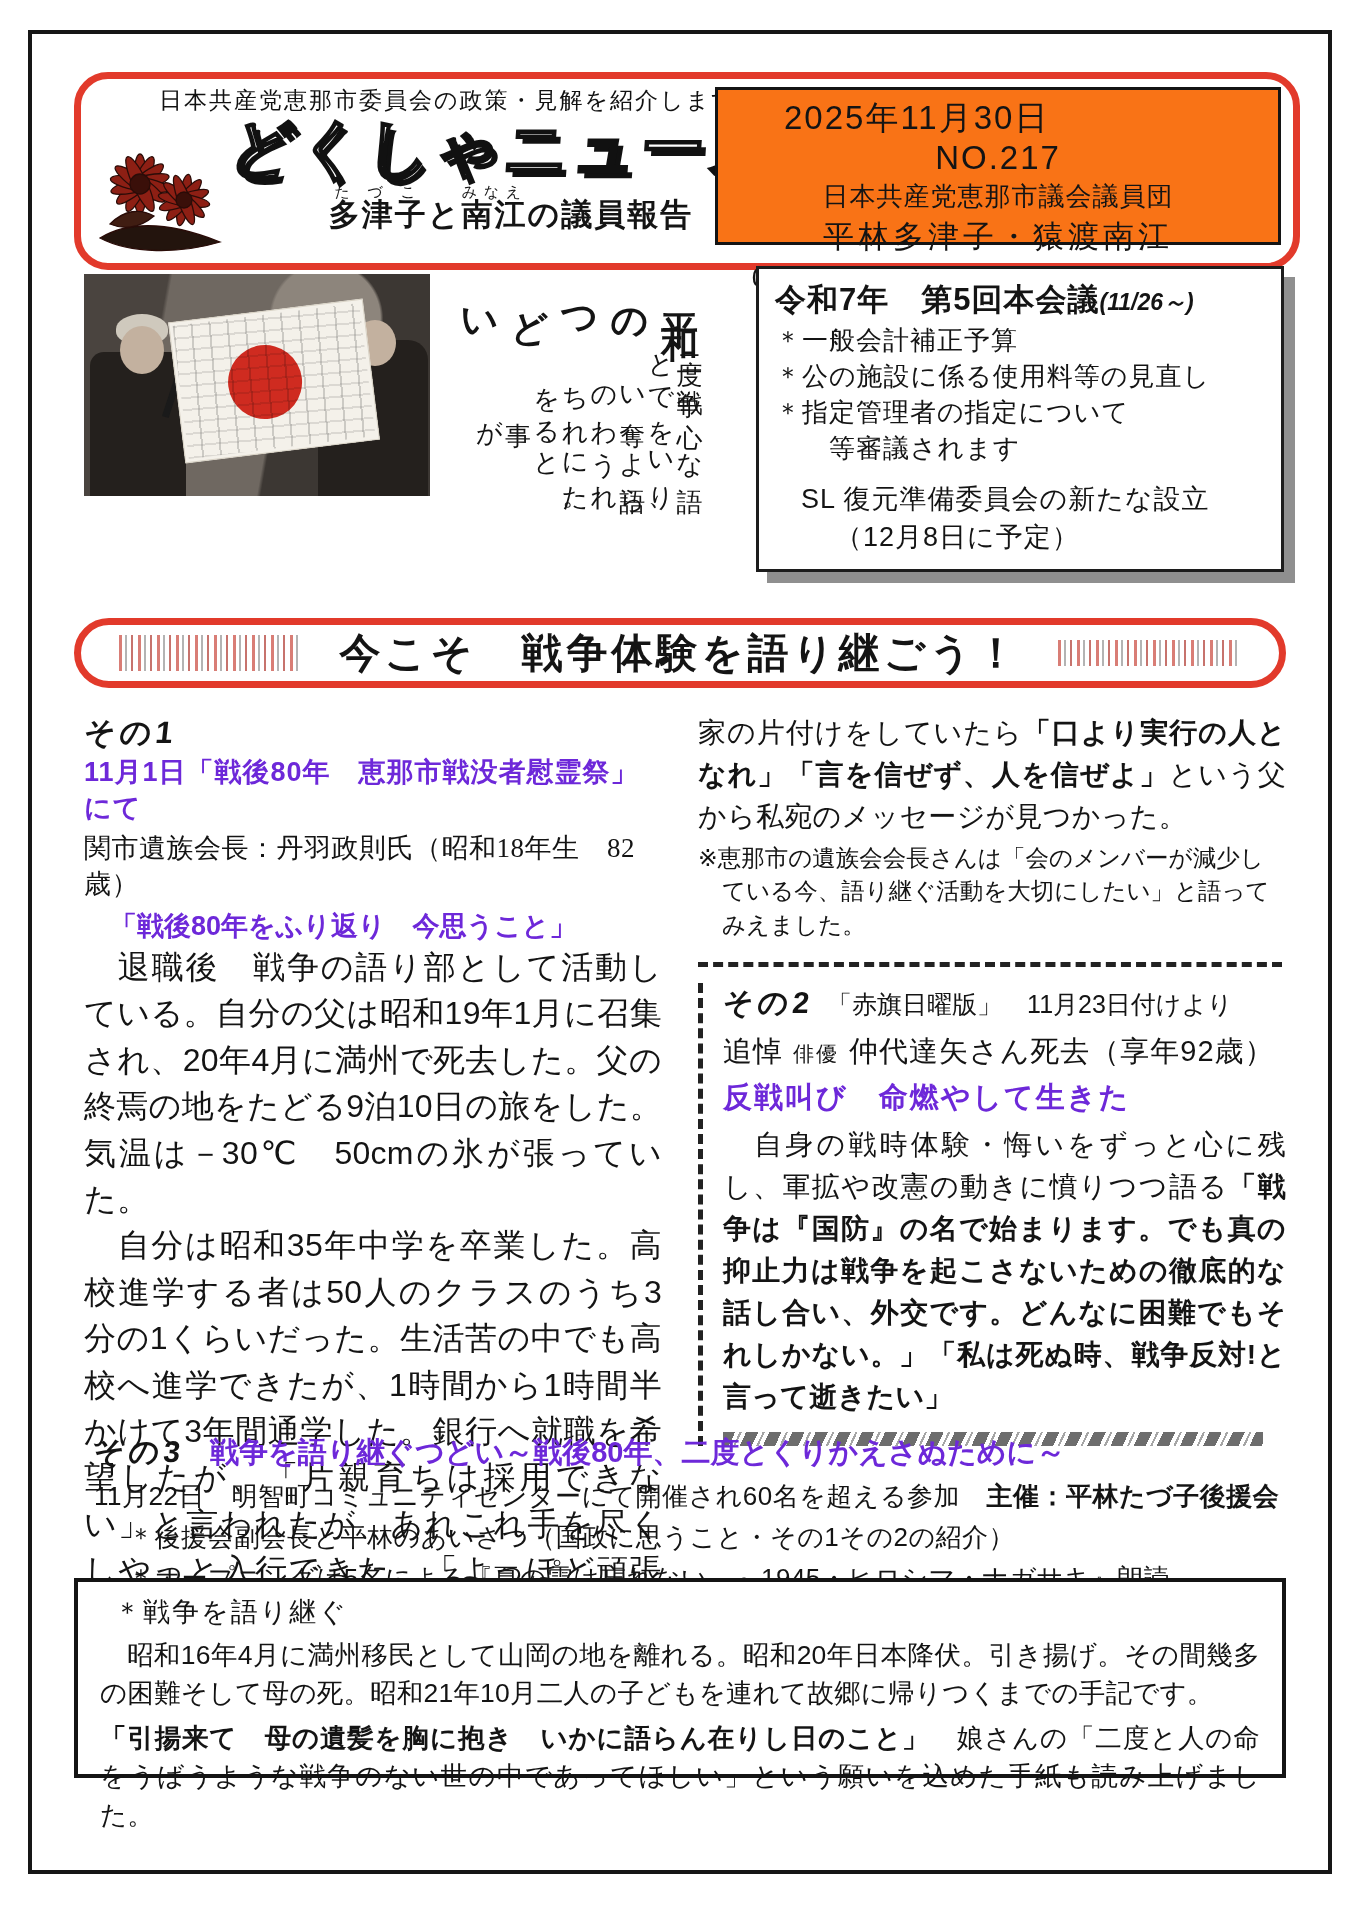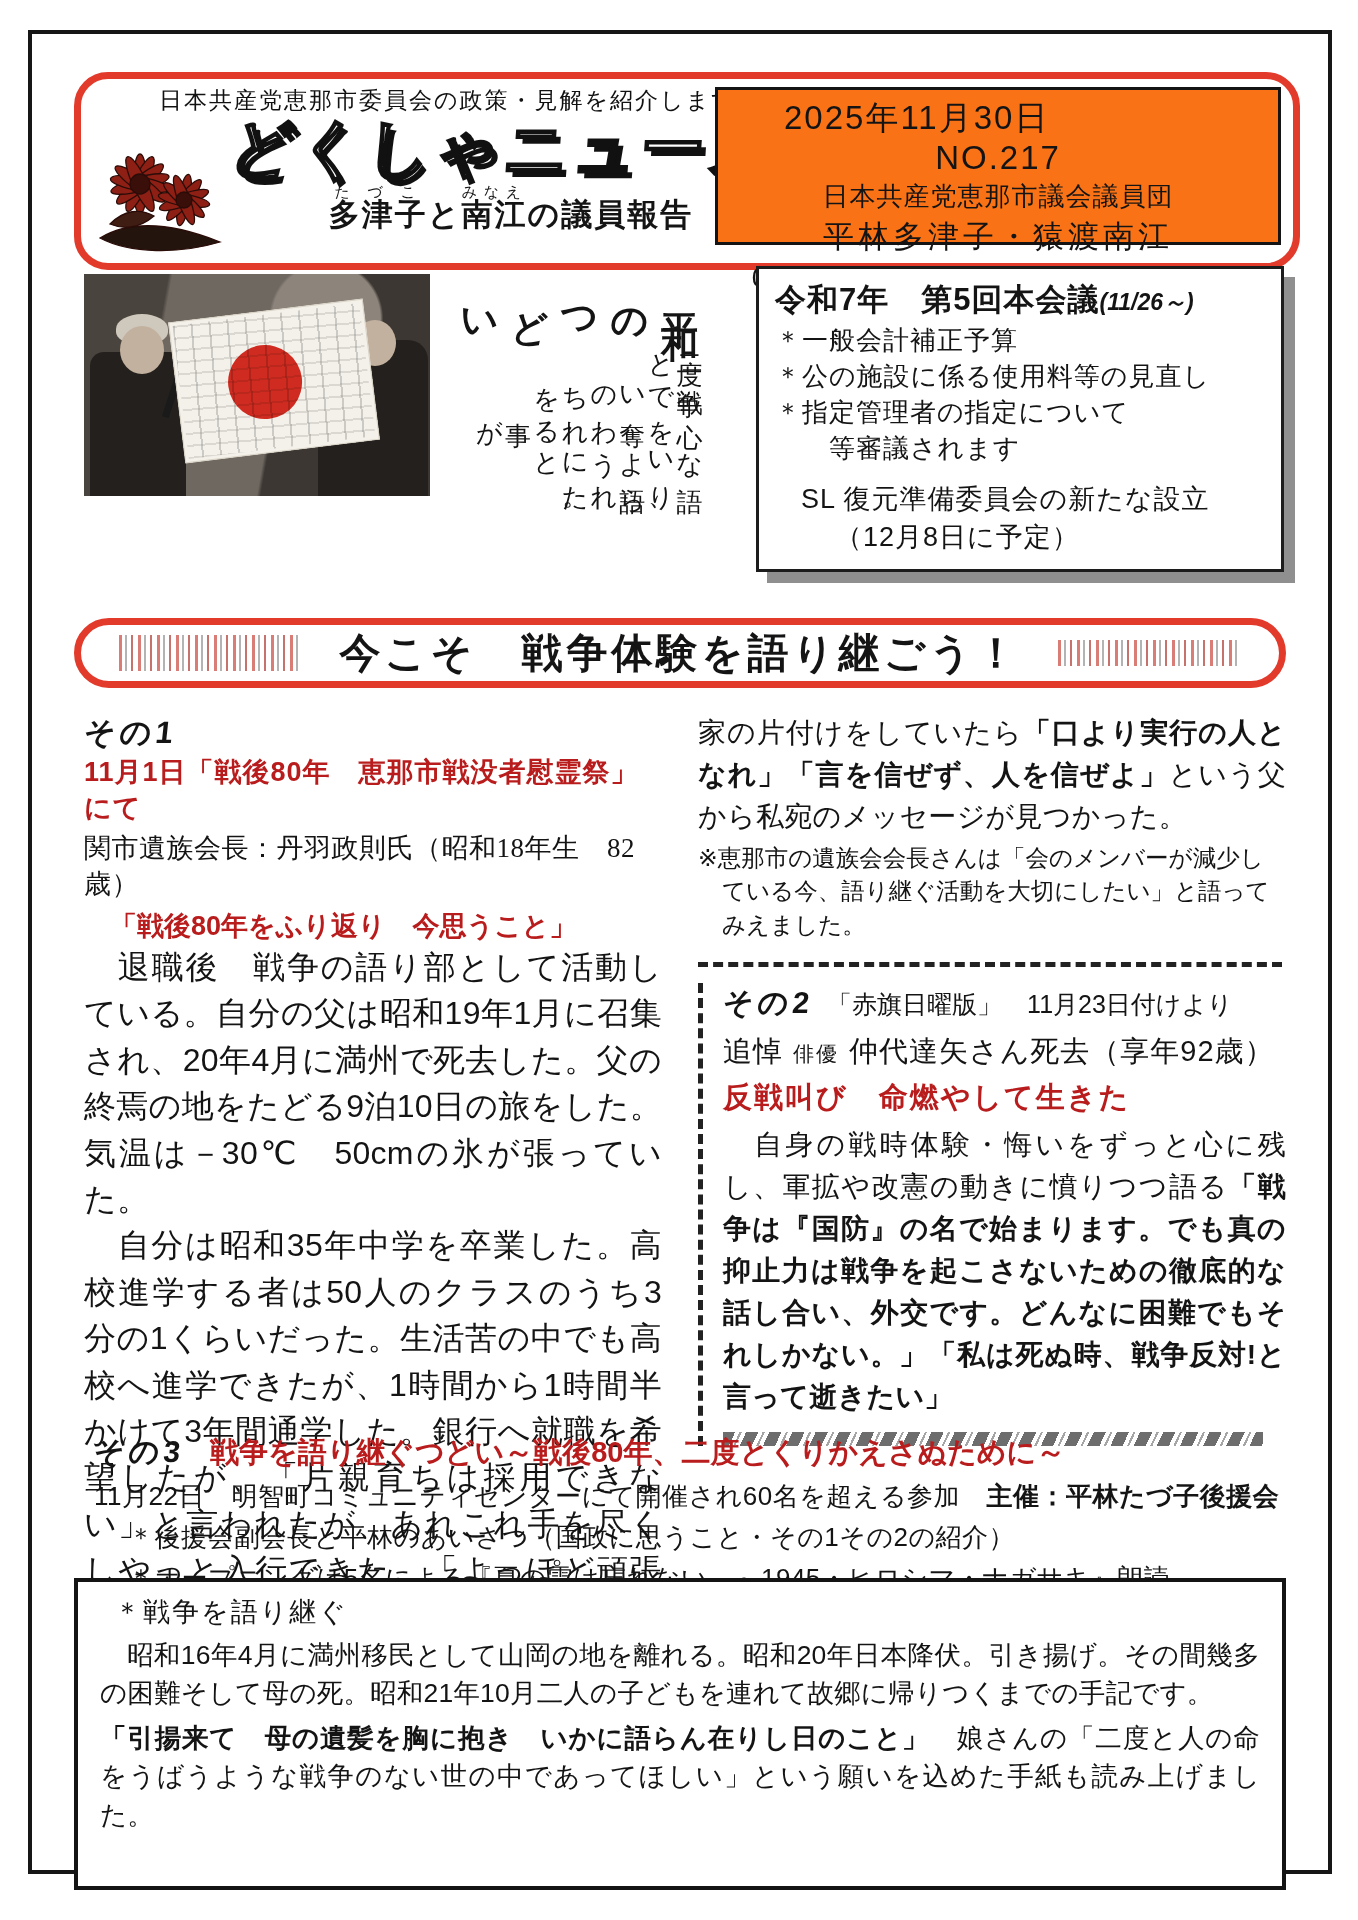--- a/index.html
+++ b/index.html
@@ -67,21 +67,21 @@
   .deco{width:185px;height:36px;margin:0 38px;background:
      repeating-linear-gradient(90deg,#cc5248 0 3px,transparent 3px 6px,#9a9a9a 6px 8px,transparent 8px 12px,#b4443c 12px 14px,transparent 14px 19px);
      opacity:.75;}
   .deco.small{height:26px;}
 
   
   #body-cols{left:84px;top:712px;width:1202px;display:flex;}
   #col-left{width:578px;}
   #col-right{width:588px;margin-left:36px;}
   .sono-label{font-size:31px;font-weight:900;letter-spacing:4px;transform:skewX(-6deg);display:inline-block;}
-  .red{color:#b91c1c;}
+  .red{color:#6d28d9;}
   .red-title{font-size:27px;font-weight:bold;letter-spacing:1px;}
   .center-sub{text-align:center;font-size:24px;margin-top:4px;}
   .speaker{font-size:27px;margin-top:4px;letter-spacing:.5px;font-family:Liberation Serif, serif;}
   .red-sub{font-size:27px;font-weight:bold;padding-left:26px;margin-top:6px;}
   .body-p{font-size:32px;line-height:1.45;text-align:justify;margin-top:0;letter-spacing:.3px;}
   .rp{font-size:28px;line-height:1.5;text-align:justify;letter-spacing:.3px;}
   .note{font-size:23.5px;line-height:1.42;margin-top:4px;padding-left:24px;text-indent:-24px;}
   .dash-divider{border-top:5px dashed #222;margin:20px 4px 16px 0;}
   #sono2-block{border-left:5px dashed #222;padding-left:20px;margin-top:6px;}
   .sono2-head{font-size:25px;margin-top:2px;}
@@ -93,21 +93,21 @@
      repeating-linear-gradient(115deg,#6d6d6d 0 11px,#ffffff 11px 15px,#a5a5a5 15px 17px,#ffffff 17px 21px);}
 
   
   #sono3{left:94px;top:1432px;width:1196px;}
   .sono3-head{font-size:29px;font-weight:bold;}
   .sono3-head .sono-label{font-size:30px;margin-right:26px;}
   .sono3-line{font-size:26px;margin-top:6px;letter-spacing:.5px;}
   .sono3-item{font-size:26px;margin-top:6px;padding-left:34px;letter-spacing:.5px;}
 
   
-  #bottom-box{left:74px;top:1578px;width:1212px;height:312px;border:4px solid #141414;
+  #bottom-box{left:74px;top:1578px;width:1212px;height:200px;border:4px solid #141414;
     padding:12px 22px;box-sizing:border-box;background:#fff;}
   .bb-line1{font-size:27px;letter-spacing:2px;padding-left:14px;}
   .bb-red{font-size:28px;font-weight:bold;margin-top:8px;letter-spacing:.5px;}
   .bb-p{font-size:26.5px;line-height:1.45;margin-top:6px;text-align:justify;letter-spacing:.2px;}
   b,.b{font-weight:bold;}
 </style>
 </head>
 <body>
 
 <div id="page">

